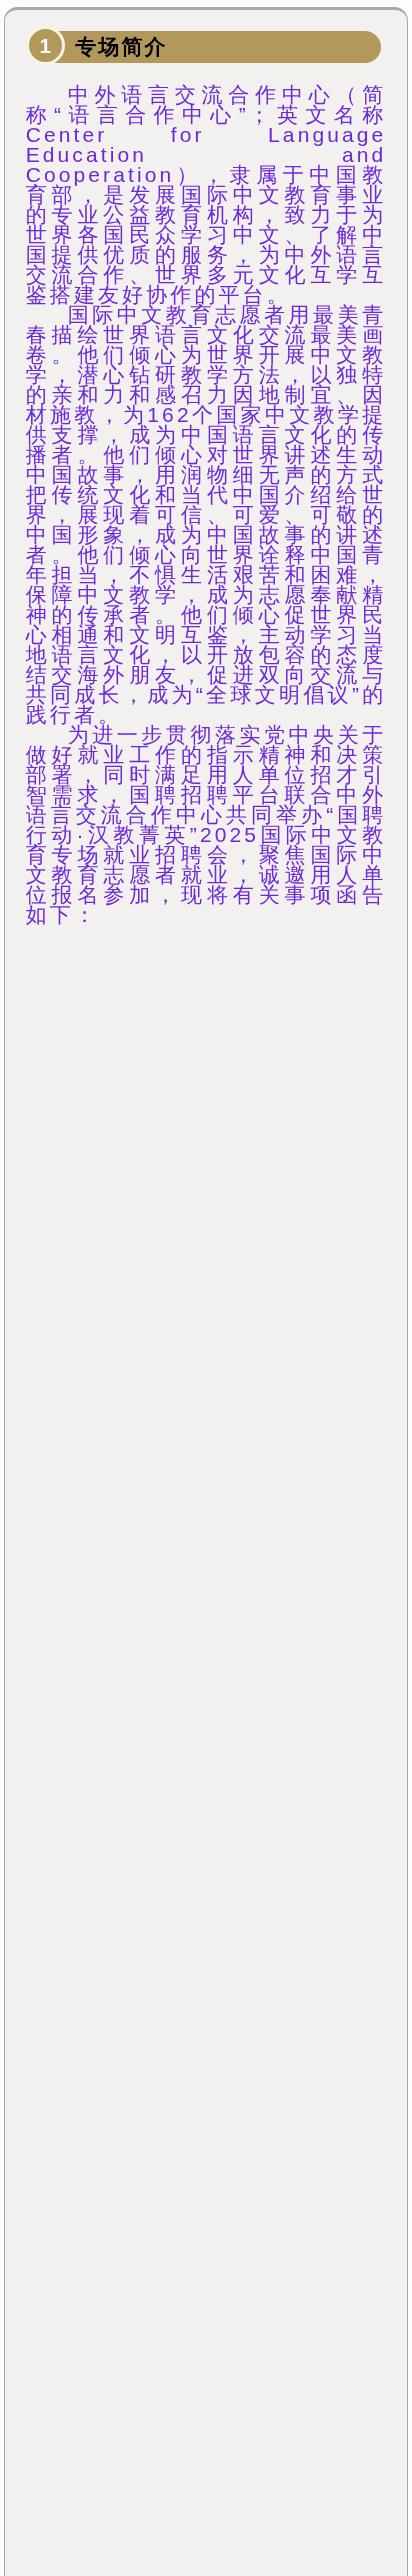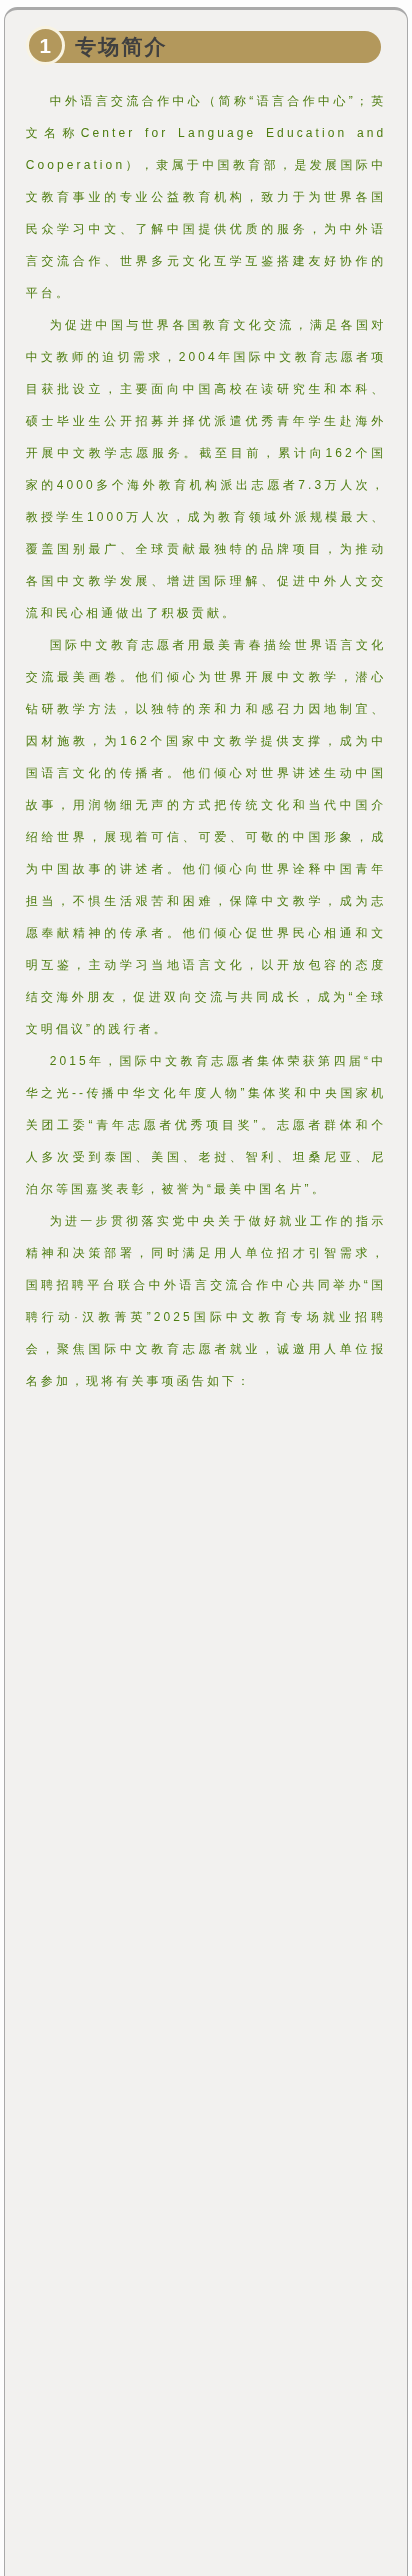--- a/index.html
+++ b/index.html
@@ -32,46 +32,44 @@
     width:33px; height:33px;
     background:#b3985c;
     border:3.6px solid #f8f3e2;
     border-radius:50%;
     color:#ffffff; font-size:20.6px; font-weight:bold;
     display:flex; align-items:center; justify-content:center;
   }
   .sec-header .sec-title{
     padding-left:34px;
     line-height:32px;
-    color:#404040; font-size:21px; font-weight:bold;
+    color:#000000; font-size:21px; font-weight:bold;
     letter-spacing:2.1px;
   }
   .sec1{margin-top:21.6px;}
   
   .paras{margin-top:21.6px;}
   .paras p, p.flow{
     margin:0;
-    font-size:12px; line-height:32px;
-    color:#4d7c0f;
+    font-size:21px; line-height:20px;
+    color:#6d28d9;
     letter-spacing:3.1px;
     text-align:justify;
     text-indent:2em;
   }
 </style>
 </head>
 <body>
 
 <div class="card">
 
   <div class="sec-header sec1">
     <div class="num-circle">1</div>
     <div class="sec-title">专场简介</div>
   </div>
   <div class="paras">
       <p>中外语言交流合作中心（简称“语言合作中心”；英文名称Center for Language Education and Cooperation），隶属于中国教育部，是发展国际中文教育事业的专业公益教育机构，致力于为世界各国民众学习中文、了解中国提供优质的服务，为中外语言交流合作、世界多元文化互学互鉴搭建友好协作的平台。</p>
-      <p>为促进中国与世界各国教育文化交流，满足各国对中文教师的迫切需求，2004年国际中文教育志愿者项目获批设立，主要面向中国高校在读研究生和本科、硕士毕业生公开招募并择优派遣优秀青年学生赴海外开展中文教学志愿服务。截至目前，累计向162个国家的4000多个海外教育机构派出志愿者7.3万人次，教授学生1000万人次，成为教育领域外派规模最大、覆盖国别最广、全球贡献最独特的品牌项目，为推动各国中文教学发展、增进国际理解、促进中外人文交流和民心相通做出了积极贡献。</p>
       <p>国际中文教育志愿者用最美青春描绘世界语言文化交流最美画卷。他们倾心为世界开展中文教学，潜心钻研教学方法，以独特的亲和力和感召力因地制宜、因材施教，为162个国家中文教学提供支撑，成为中国语言文化的传播者。他们倾心对世界讲述生动中国故事，用润物细无声的方式把传统文化和当代中国介绍给世界，展现着可信、可爱、可敬的中国形象，成为中国故事的讲述者。他们倾心向世界诠释中国青年担当，不惧生活艰苦和困难，保障中文教学，成为志愿奉献精神的传承者。他们倾心促世界民心相通和文明互鉴，主动学习当地语言文化，以开放包容的态度结交海外朋友，促进双向交流与共同成长，成为“全球文明倡议”的践行者。</p>
-      <p>2015年，国际中文教育志愿者集体荣获第四届“中华之光--传播中华文化年度人物”集体奖和中央国家机关团工委“青年志愿者优秀项目奖”。志愿者群体和个人多次受到泰国、美国、老挝、智利、坦桑尼亚、尼泊尔等国嘉奖表彰，被誉为“最美中国名片”。</p>
       <p>为进一步贯彻落实党中央关于做好就业工作的指示精神和决策部署，同时满足用人单位招才引智需求，国聘招聘平台联合中外语言交流合作中心共同举办“国聘行动·汉教菁英”2025国际中文教育专场就业招聘会，聚焦国际中文教育志愿者就业，诚邀用人单位报名参加，现将有关事项函告如下：</p>
     </div>
 
 </div>
 
 
 </body></html>

